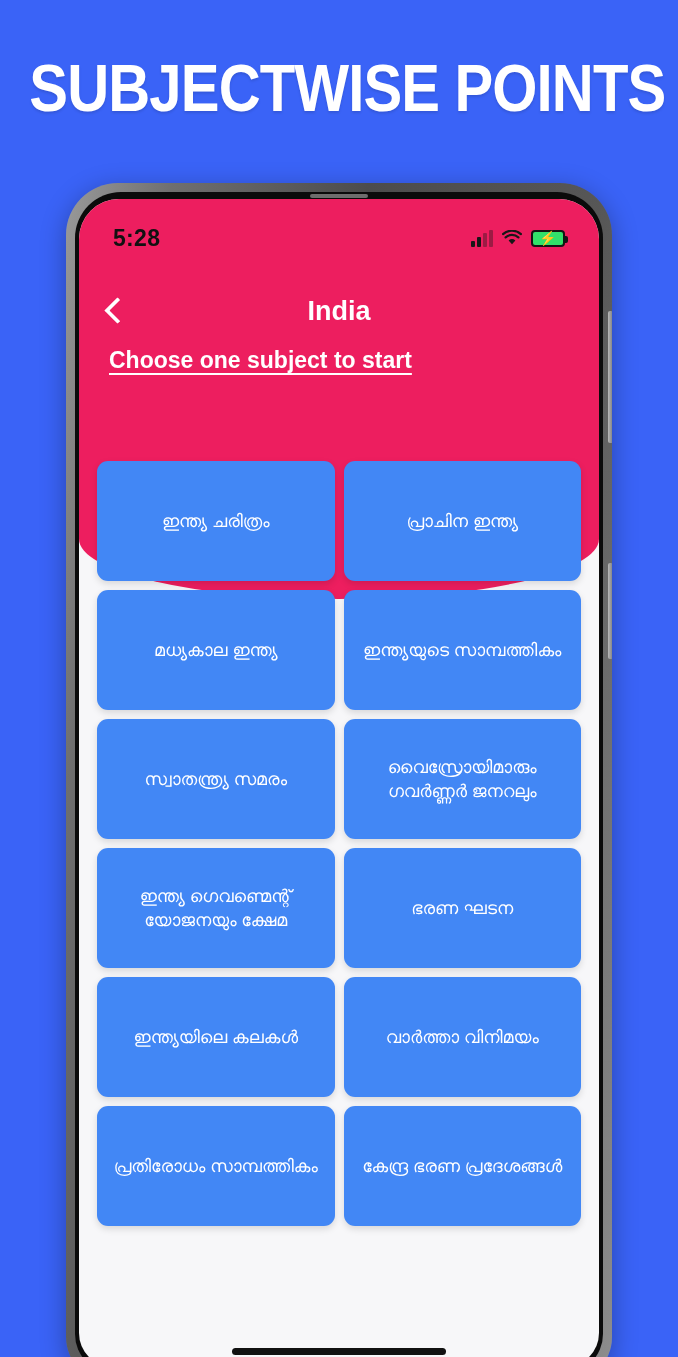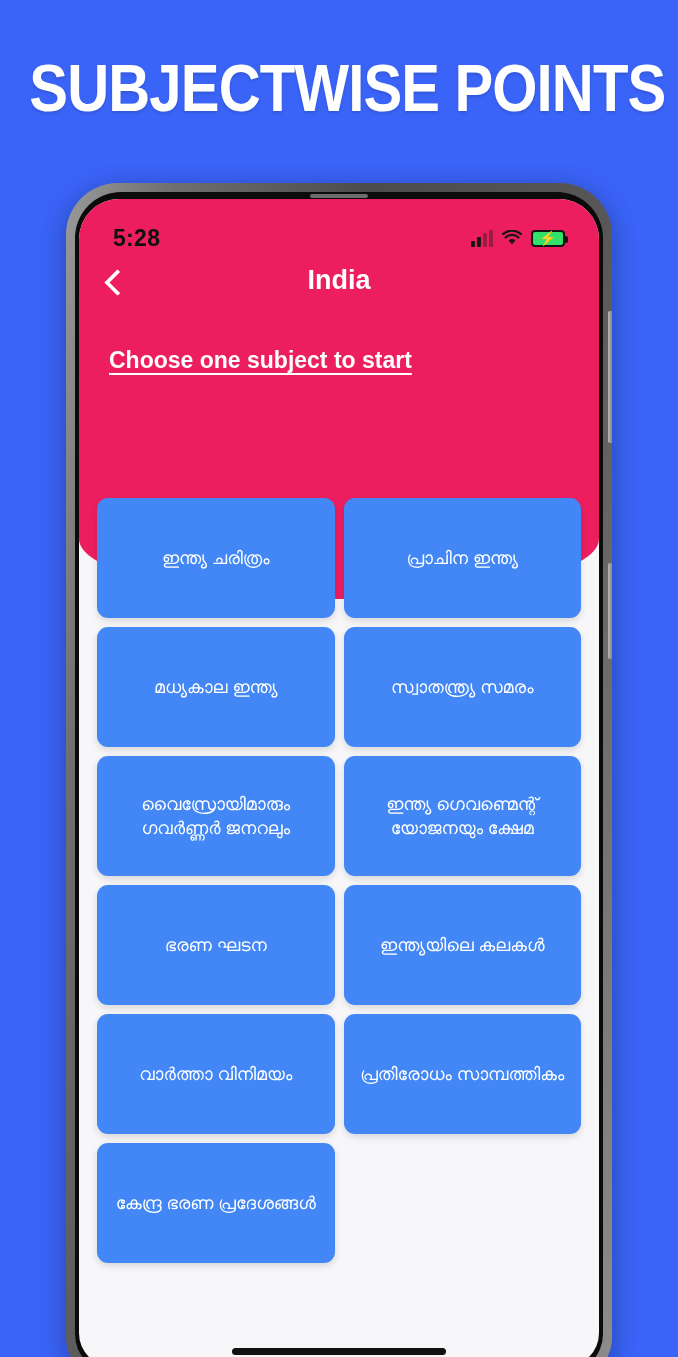--- a/index.html
+++ b/index.html
@@ -143,21 +143,21 @@
     border-radius:0 2px 2px 0;
   }
   .bolt { font-size:14px; line-height:1; color:#0a0a0a; font-weight:bold; }
 
   
   .navbar {
     position:absolute;
     top:66px; left:0; right:0;
     height:62px;
     display:flex;
-    align-items:flex-start;
+    align-items:flex-end;
     z-index:20;
     padding:0 18px;
   }
   .back-chevron {
     width:34px; height:34px;
     position:relative;
     cursor:pointer;
     flex:0 0 auto;
   }
   .back-chevron:before {
@@ -199,21 +199,20 @@
     position:absolute;
     top:0; left:0; right:0; bottom:0;
     z-index:10;
     padding:262px 18px 0 18px;
     overflow:hidden;
   }
   .grid {
     display:grid;
     grid-template-columns:1fr 1fr;
     gap:9px 9px;
-    margin-top:37px;
   }
   .card {
     height:120px;
     border-radius:11px;
     background:#4287f5;
     display:flex;
     align-items:center;
     justify-content:center;
     text-align:center;
     padding:6px 10px;
@@ -293,20 +292,23 @@
         <div class="card">
               <span>ഇന്ത്യ ചരിത്രം</span>
             </div>
             <div class="card">
               <span>പ്രാചിന ഇന്ത്യ</span>
             </div>
             <div class="card">
               <span>മധ്യകാല ഇന്ത്യ</span>
             </div>
             <div class="card">
+              <span>ഇന്ത്യയുടെ സാമ്പത്തികം</span>
+            </div>
+            <div class="card">
               <span>സ്വാതന്ത്ര്യ സമരം</span>
             </div>
             <div class="card">
               <span>വൈസ്രോയിമാരും ഗവർണ്ണർ ജനറലും</span>
             </div>
             <div class="card">
               <span>ഇന്ത്യ ഗെവണ്മെന്റ് യോജനയും ക്ഷേമ</span>
             </div>
             <div class="card">
               <span>ഭരണ ഘടന</span>

